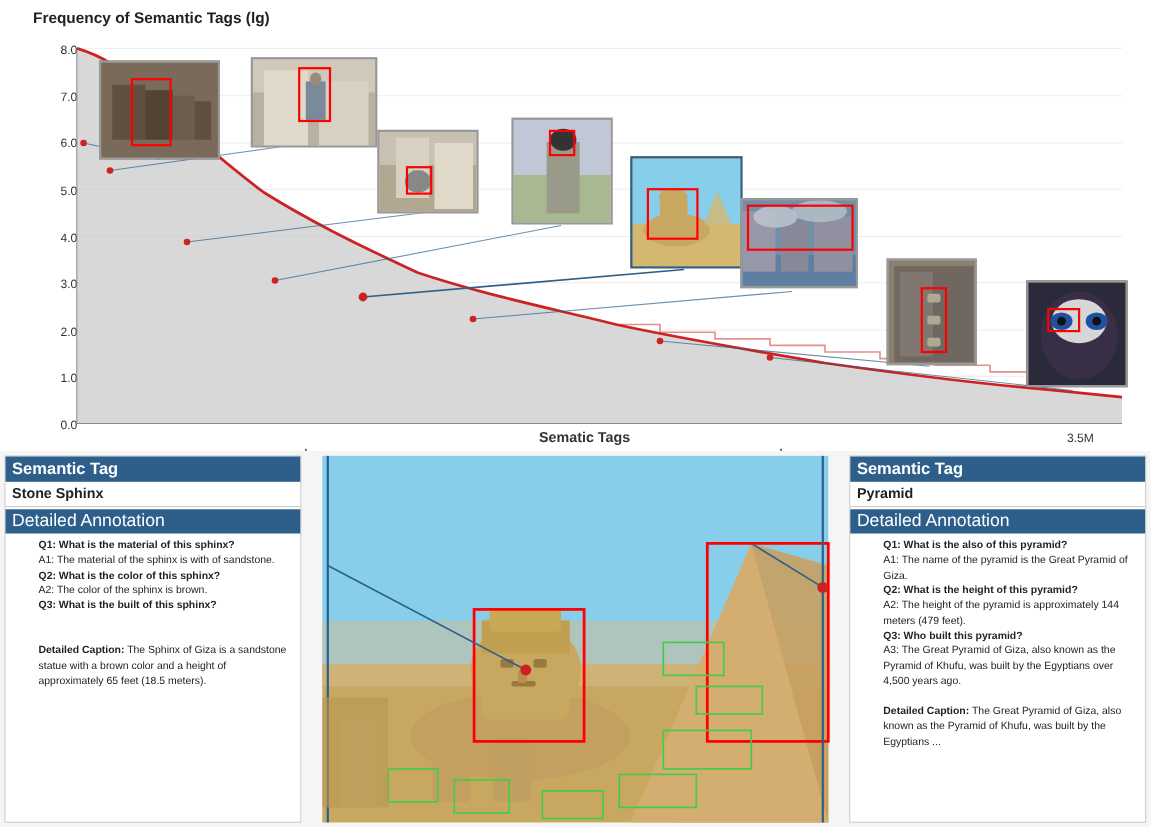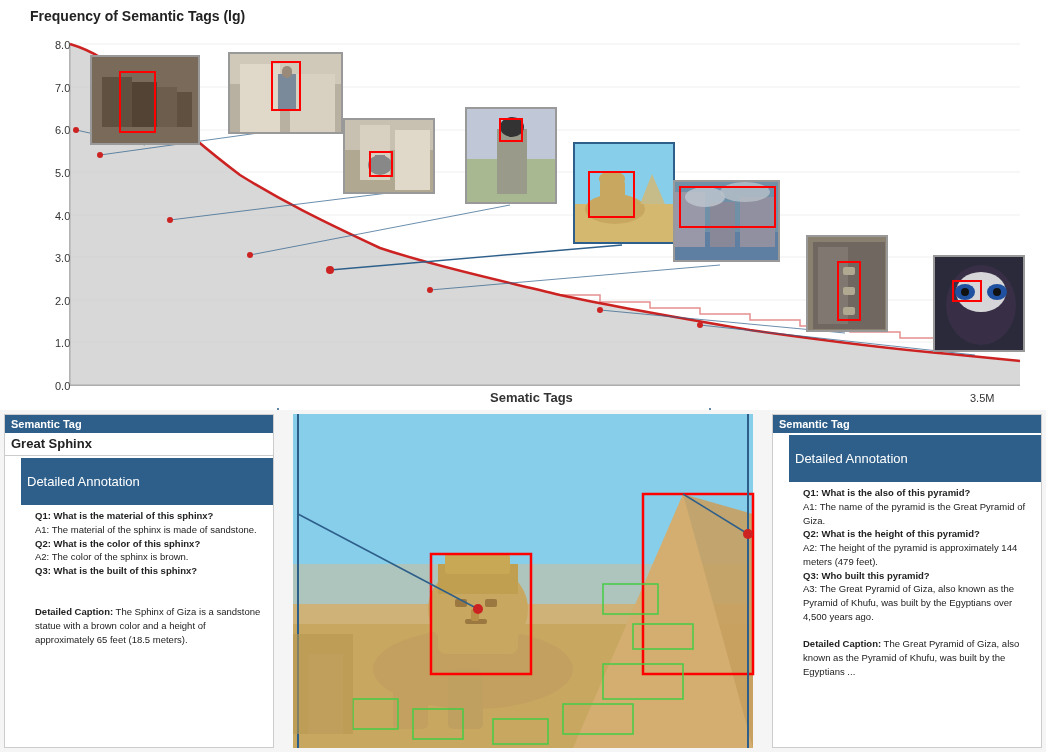--- a/index.html
+++ b/index.html
@@ -57,40 +57,39 @@
       width: 270px;
       background: #fff;
       border: 1px solid #ccc;
       margin: 4px;
       flex-shrink: 0;
     }
 
     .panel-header {
       background: #2d5f8a;
       color: #fff;
-      font-size: 11px;
+      font-size: 15px;
       font-weight: bold;
       padding: 3px 6px;
     }
 
     .panel-tag-value {
       font-size: 13px;
       font-weight: bold;
       padding: 3px 6px 4px 6px;
       color: #222;
       border-bottom: 1px solid #ccc;
     }
 
     .annotation-header {
       background: #2d5f8a;
       color: #fff;
-      font-size: 13px;
-      padding: 16px 6px;
+      font-size: 16px;
+      padding: 2px 6px;
       margin-top: 2px;
-      margin-left: 16px;
     }
 
     .annotation-body {
       font-size: 9.5px;
       padding: 4px 6px;
       color: #222;
       line-height: 1.45;
       margin-left: 24px;
     }
 
@@ -327,25 +326,25 @@
       <rect x="18" y="24" width="28" height="20" fill="none" stroke="red" stroke-width="2"></rect>
     </svg>
     
   </div>
 </div>
 
 <div id="bottom-area">
 
   <div id="left-panel">
     <div class="panel-header">Semantic Tag</div>
-    <div class="panel-tag-value">Great Sphinx</div>
+    <div class="panel-tag-value">Stone Sphinx</div>
     <div class="annotation-header">Detailed Annotation</div>
     <div class="annotation-body">
       <b>Q1: What is the material of this sphinx?</b><br>
-      <span>A1: The material of the sphinx is made of sandstone.</span><br>
+      <span>A1: The material of the sphinx is with of sandstone.</span><br>
       <b>Q2: What is the color of this sphinx?</b><br>
       <span>A2: The color of the sphinx is brown.</span><br>
       <b>Q3: What is the built of this sphinx?</b><br>
       <br>
       <br>
       <b>Detailed Caption:</b>
       <span> The Sphinx of Giza is a sandstone statue with a brown color and a height of approximately 65 feet (18.5 meters).</span>
     </div>
   </div>
 
@@ -398,20 +397,21 @@
       <line x1="455" y1="120" x2="390" y2="80" stroke="#2d5f8a" stroke-width="1.5"></line>
       <circle cx="455" cy="120" r="5" fill="#cc2222"></circle>
 
       <rect x="0" y="220" width="60" height="100" fill="#b89850" opacity="0.6"></rect>
       <rect x="15" y="240" width="35" height="80" fill="#c0a060" opacity="0.5"></rect>
     </svg>
   </div>
 
   <div id="right-panel">
     <div class="panel-header">Semantic Tag</div>
+    <div class="panel-tag-value">Pyramid</div>
     <div class="annotation-header">Detailed Annotation</div>
     <div class="annotation-body">
       <b>Q1: What is the also of this pyramid?</b><br>
       <span>A1: The name of the pyramid is the Great Pyramid of Giza.</span><br>
       <b>Q2: What is the height of this pyramid?</b><br>
       <span>A2: The height of the pyramid is approximately 144 meters (479 feet).</span><br>
       <b>Q3: Who built this pyramid?</b><br>
       <span>A3: The Great Pyramid of Giza, also known as the Pyramid of Khufu, was built by the Egyptians over 4,500 years ago.</span><br>
       <br>
       <b>Detailed Caption:</b>

